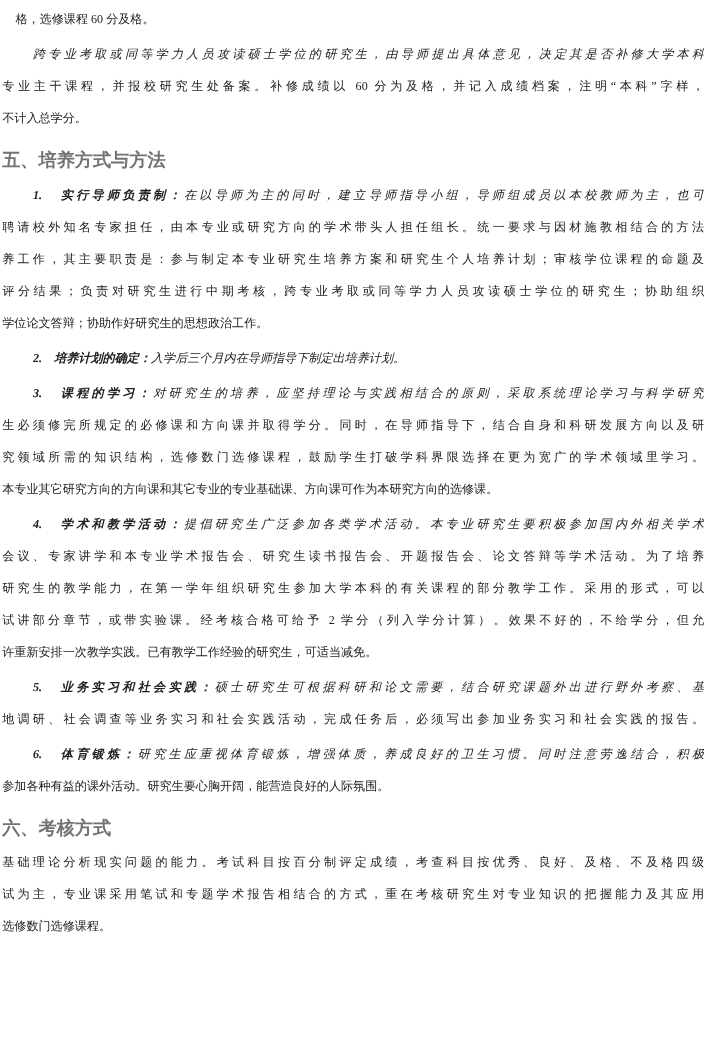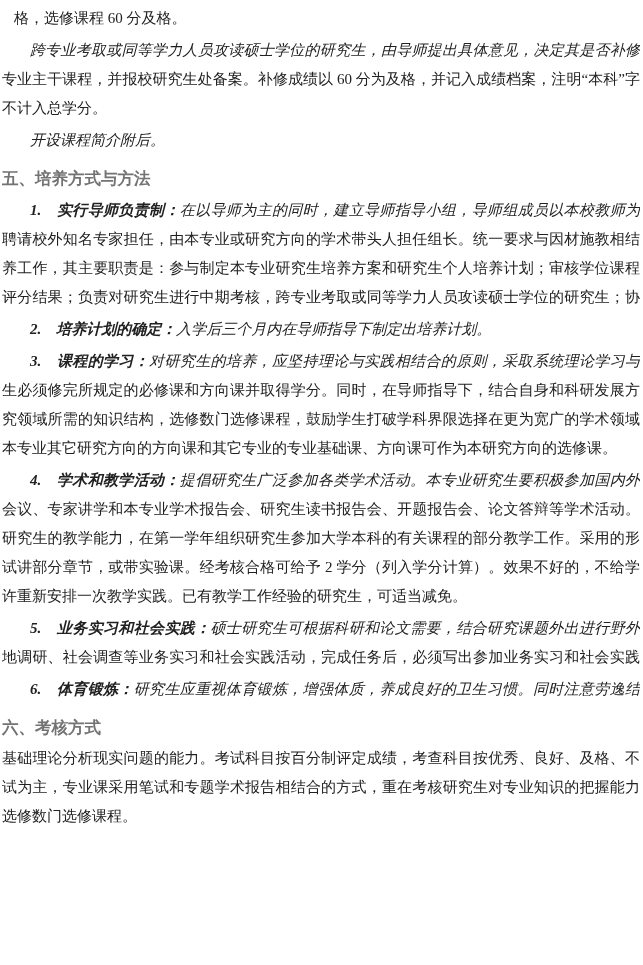--- a/index.html
+++ b/index.html
@@ -12,21 +12,21 @@
     height: 965px;
     overflow: hidden;
     font-family: "Liberation Serif", "DejaVu Serif", serif;
     color: #212121;
   }
   .doc {
     padding: 4px 3px 0 2px;
     width: 638px;
   }
   .line {
-    font-size: 15px;
+    font-size: 11px;
     line-height: 29px;
     height: 29px;
     text-align: justify;
     text-align-last: left;
     overflow: hidden;
   }
   .line.just {
     text-align-last: justify;
   }
   .line.para {
@@ -49,37 +49,38 @@
 </style>
 </head>
 <body>
 
 <div class="doc">
   <div>
       <div class="line" style="padding-left: 12px;"><span>格，选修课程 60 分及格。</span></div>
       <div class="line just para" style="padding-left: 28px;"><span>跨专业考取或同等学力人员攻读硕士学位的研究生，由导师提出具体意见，决定其是否补修大学本科</span></div>
       <div class="line just"><span>专业主干课程，并报校研究生处备案。补修成绩以 60 分为及格，并记入成绩档案，注明“本科”字样，</span></div>
       <div class="line"><span>不计入总学分。</span></div>
-      <div class="line para" style="padding-left: 28px;"><span>开设课程简介附后。</span></div>
       <div class="heading"><span>五、培养方式与方法</span></div>
       <div class="line just para" style="padding-left: 28px;"><span class="b">1.　实行导师负责制：</span><span>在以导师为主的同时，建立导师指导小组，导师组成员以本校教师为主，也可</span></div>
       <div class="line just"><span>聘请校外知名专家担任，由本专业或研究方向的学术带头人担任组长。统一要求与因材施教相结合的方法</span></div>
       <div class="line just"><span>养工作，其主要职责是：参与制定本专业研究生培养方案和研究生个人培养计划；审核学位课程的命题及</span></div>
       <div class="line just"><span>评分结果；负责对研究生进行中期考核，跨专业考取或同等学力人员攻读硕士学位的研究生；协助组织</span></div>
+      <div class="line"><span>学位论文答辩；协助作好研究生的思想政治工作。</span></div>
       <div class="line para" style="padding-left: 28px;"><span class="b">2.　培养计划的确定：</span><span>入学后三个月内在导师指导下制定出培养计划。</span></div>
       <div class="line just para" style="padding-left: 28px;"><span class="b">3.　课程的学习：</span><span>对研究生的培养，应坚持理论与实践相结合的原则，采取系统理论学习与科学研究</span></div>
       <div class="line just"><span>生必须修完所规定的必修课和方向课并取得学分。同时，在导师指导下，结合自身和科研发展方向以及研</span></div>
       <div class="line just"><span>究领域所需的知识结构，选修数门选修课程，鼓励学生打破学科界限选择在更为宽广的学术领域里学习。</span></div>
       <div class="line"><span>本专业其它研究方向的方向课和其它专业的专业基础课、方向课可作为本研究方向的选修课。</span></div>
       <div class="line just para" style="padding-left: 28px;"><span class="b">4.　学术和教学活动：</span><span>提倡研究生广泛参加各类学术活动。本专业研究生要积极参加国内外相关学术</span></div>
       <div class="line just"><span>会议、专家讲学和本专业学术报告会、研究生读书报告会、开题报告会、论文答辩等学术活动。为了培养</span></div>
       <div class="line just"><span>研究生的教学能力，在第一学年组织研究生参加大学本科的有关课程的部分教学工作。采用的形式，可以</span></div>
       <div class="line just"><span>试讲部分章节，或带实验课。经考核合格可给予 2 学分（列入学分计算）。效果不好的，不给学分，但允</span></div>
       <div class="line"><span>许重新安排一次教学实践。已有教学工作经验的研究生，可适当减免。</span></div>
       <div class="line just para" style="padding-left: 28px;"><span class="b">5.　业务实习和社会实践：</span><span>硕士研究生可根据科研和论文需要，结合研究课题外出进行野外考察、基</span></div>
       <div class="line just"><span>地调研、社会调查等业务实习和社会实践活动，完成任务后，必须写出参加业务实习和社会实践的报告。</span></div>
       <div class="line just para" style="padding-left: 28px;"><span class="b">6.　体育锻炼：</span><span>研究生应重视体育锻炼，增强体质，养成良好的卫生习惯。同时注意劳逸结合，积极</span></div>
+      <div class="line"><span>参加各种有益的课外活动。研究生要心胸开阔，能营造良好的人际氛围。</span></div>
       <div class="heading"><span>六、考核方式</span></div>
       <div class="line just"><span>基础理论分析现实问题的能力。考试科目按百分制评定成绩，考查科目按优秀、良好、及格、不及格四级</span></div>
       <div class="line just"><span>试为主，专业课采用笔试和专题学术报告相结合的方式，重在考核研究生对专业知识的把握能力及其应用</span></div>
       <div class="line"><span>选修数门选修课程。</span></div>
     </div>
 </div>
 
 </body></html>

